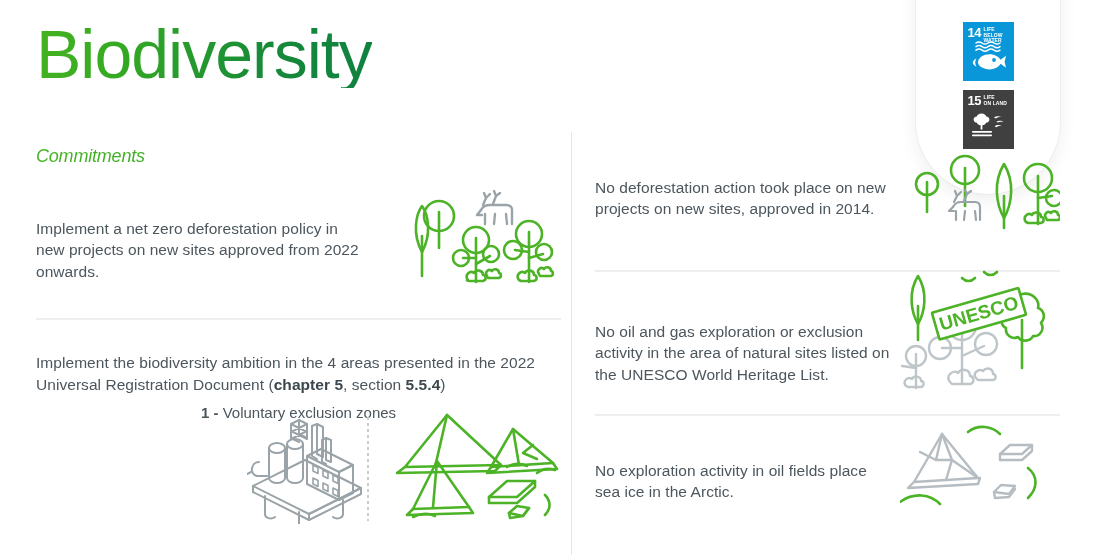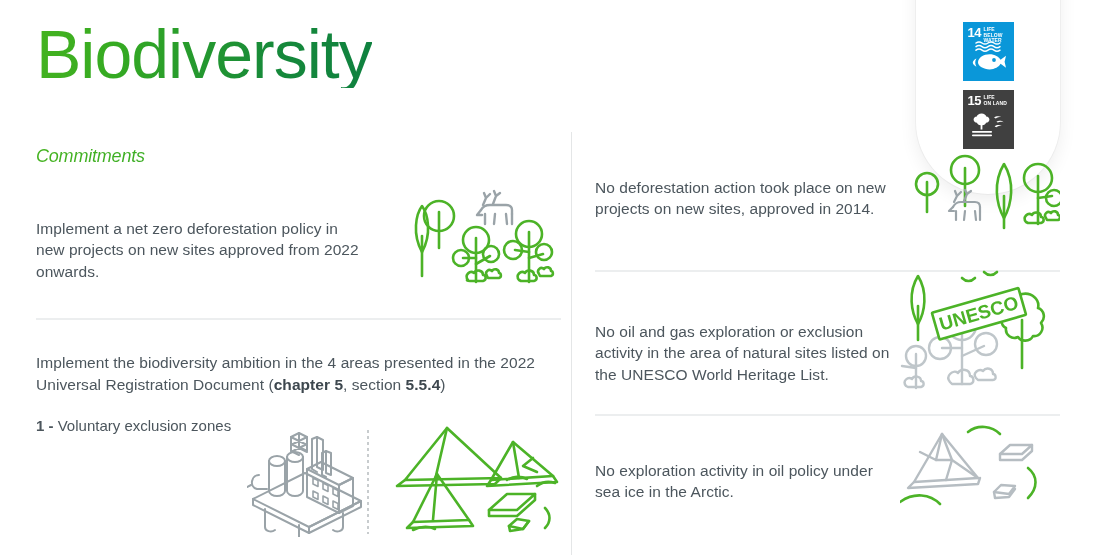--- a/index.html
+++ b/index.html
@@ -85,21 +85,21 @@
 
   .row{position:relative;}
   .row-body{display:flex;align-items:center;justify-content:space-between;}
   .txt{
     font-size:15.5px;line-height:21.5px;
     color:#4c565d;
     letter-spacing:0.05px;
   }
   .txt b{font-weight:bold;color:#3d474e;}
   .sub{
-    font-size:15px;line-height:21px;color:#4c565d;margin-top:20px;
+    font-size:15px;line-height:21px;color:#4c565d;margin-top:7px;text-align:center;
   }
   .sub b{font-weight:bold;}
 
   .art{flex:0 0 auto;}
   .pad-top-16{padding-top:16px;}
   .pad-top-18{padding-top:32px;}
 
   .dotted-sep{
     width:2px;height:104px;align-self:flex-end;
     background-image:linear-gradient(#c8ccce 50%, rgba(255,255,255,0) 0%);
@@ -367,21 +367,21 @@
             </g>
           </svg>
         </div>
       </div>
     </div>
 
     <hr class="hdivider" style="margin-top:12px;">
 
     <div class="row">
       <div class="row-body">
-        <div class="txt pad-top-18" style="width:300px;">No exploration activity in oil policy under sea ice in the Arctic.</div>
+        <div class="txt pad-top-18" style="width:300px;">No exploration activity in oil fields place sea ice in the Arctic.</div>
         <div class="art" style="margin-top:4px;">
           <svg width="160" height="94" viewBox="0 0 160 94">
             <g fill="none" stroke="#b6bdc2" stroke-width="2.4" stroke-linecap="round" stroke-linejoin="round">
               <path d="M42 14 L78 58 L14 62 z"></path>
               <path d="M42 14 L36 40 L20 32"></path>
               <path d="M42 14 L52 40 L78 58"></path>
               <path d="M36 40 L52 40 L46 60"></path>
               <path d="M14 62 l-6 6 l70 -4 l2 -6"></path>
               <path d="M100 34 l10 -9 l22 0 l-10 9 z"></path>
               <path d="M100 34 l0 6 l22 0 l10 -9 l0 -6"></path>

